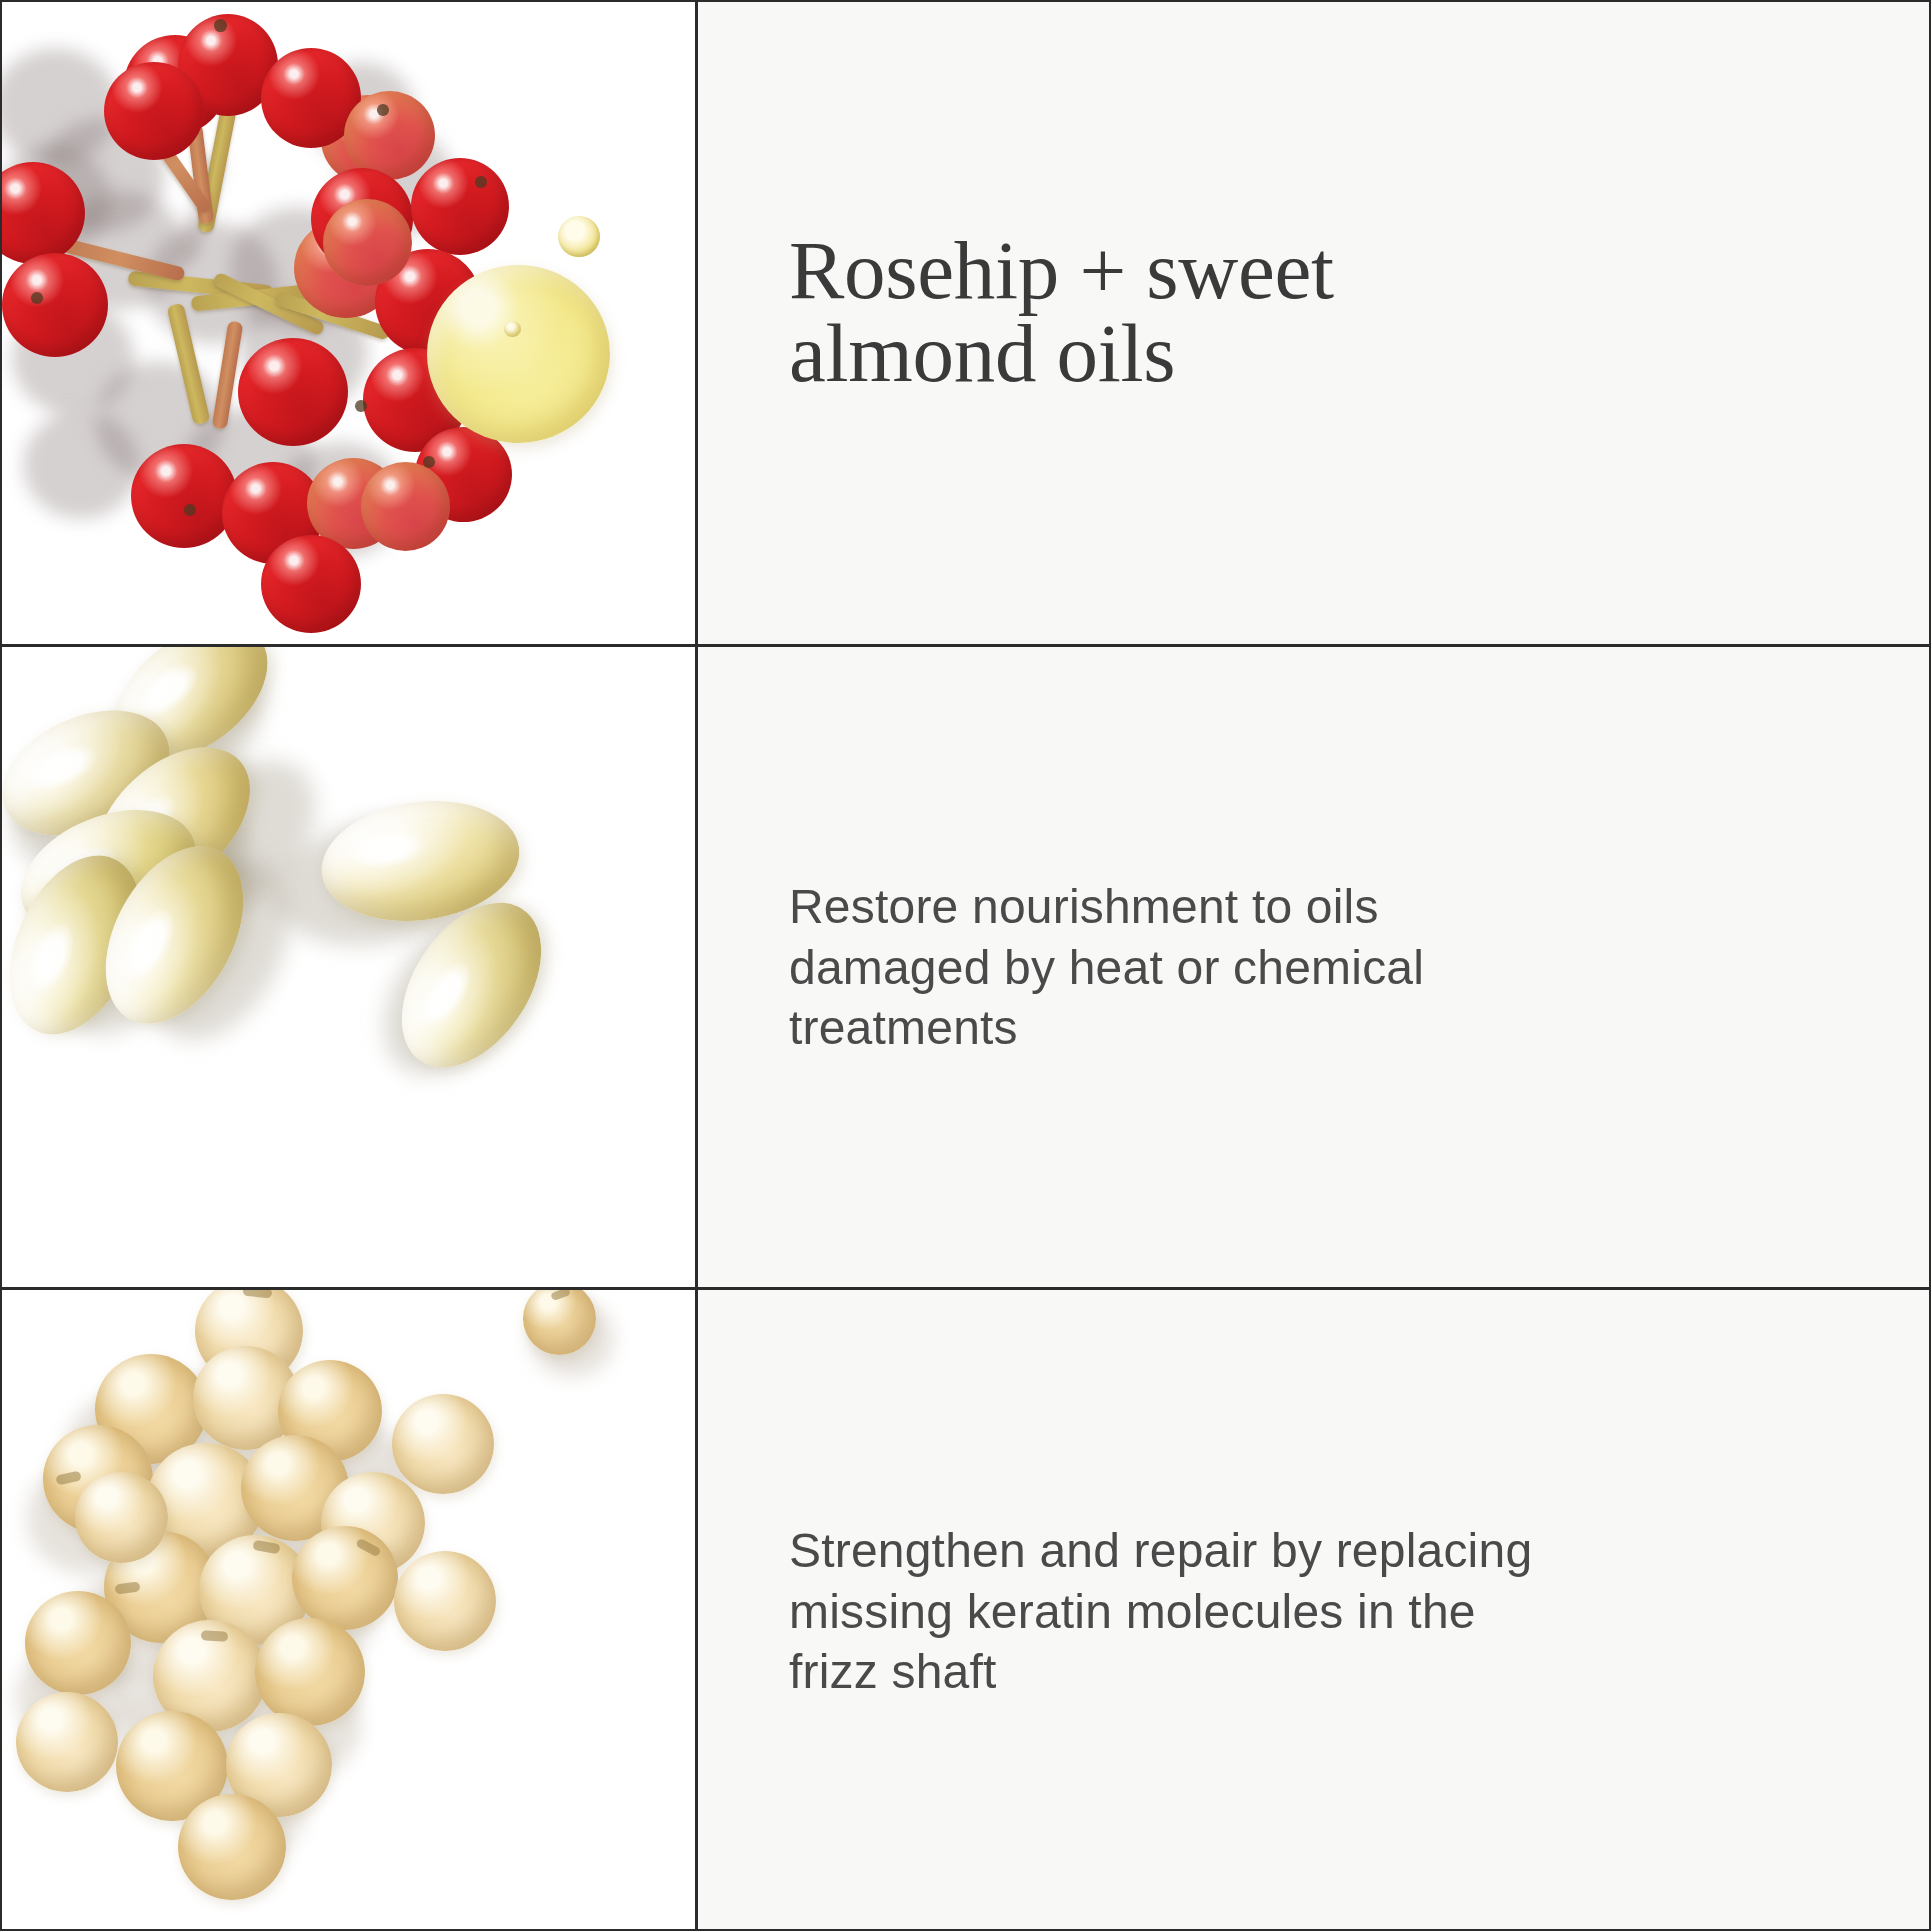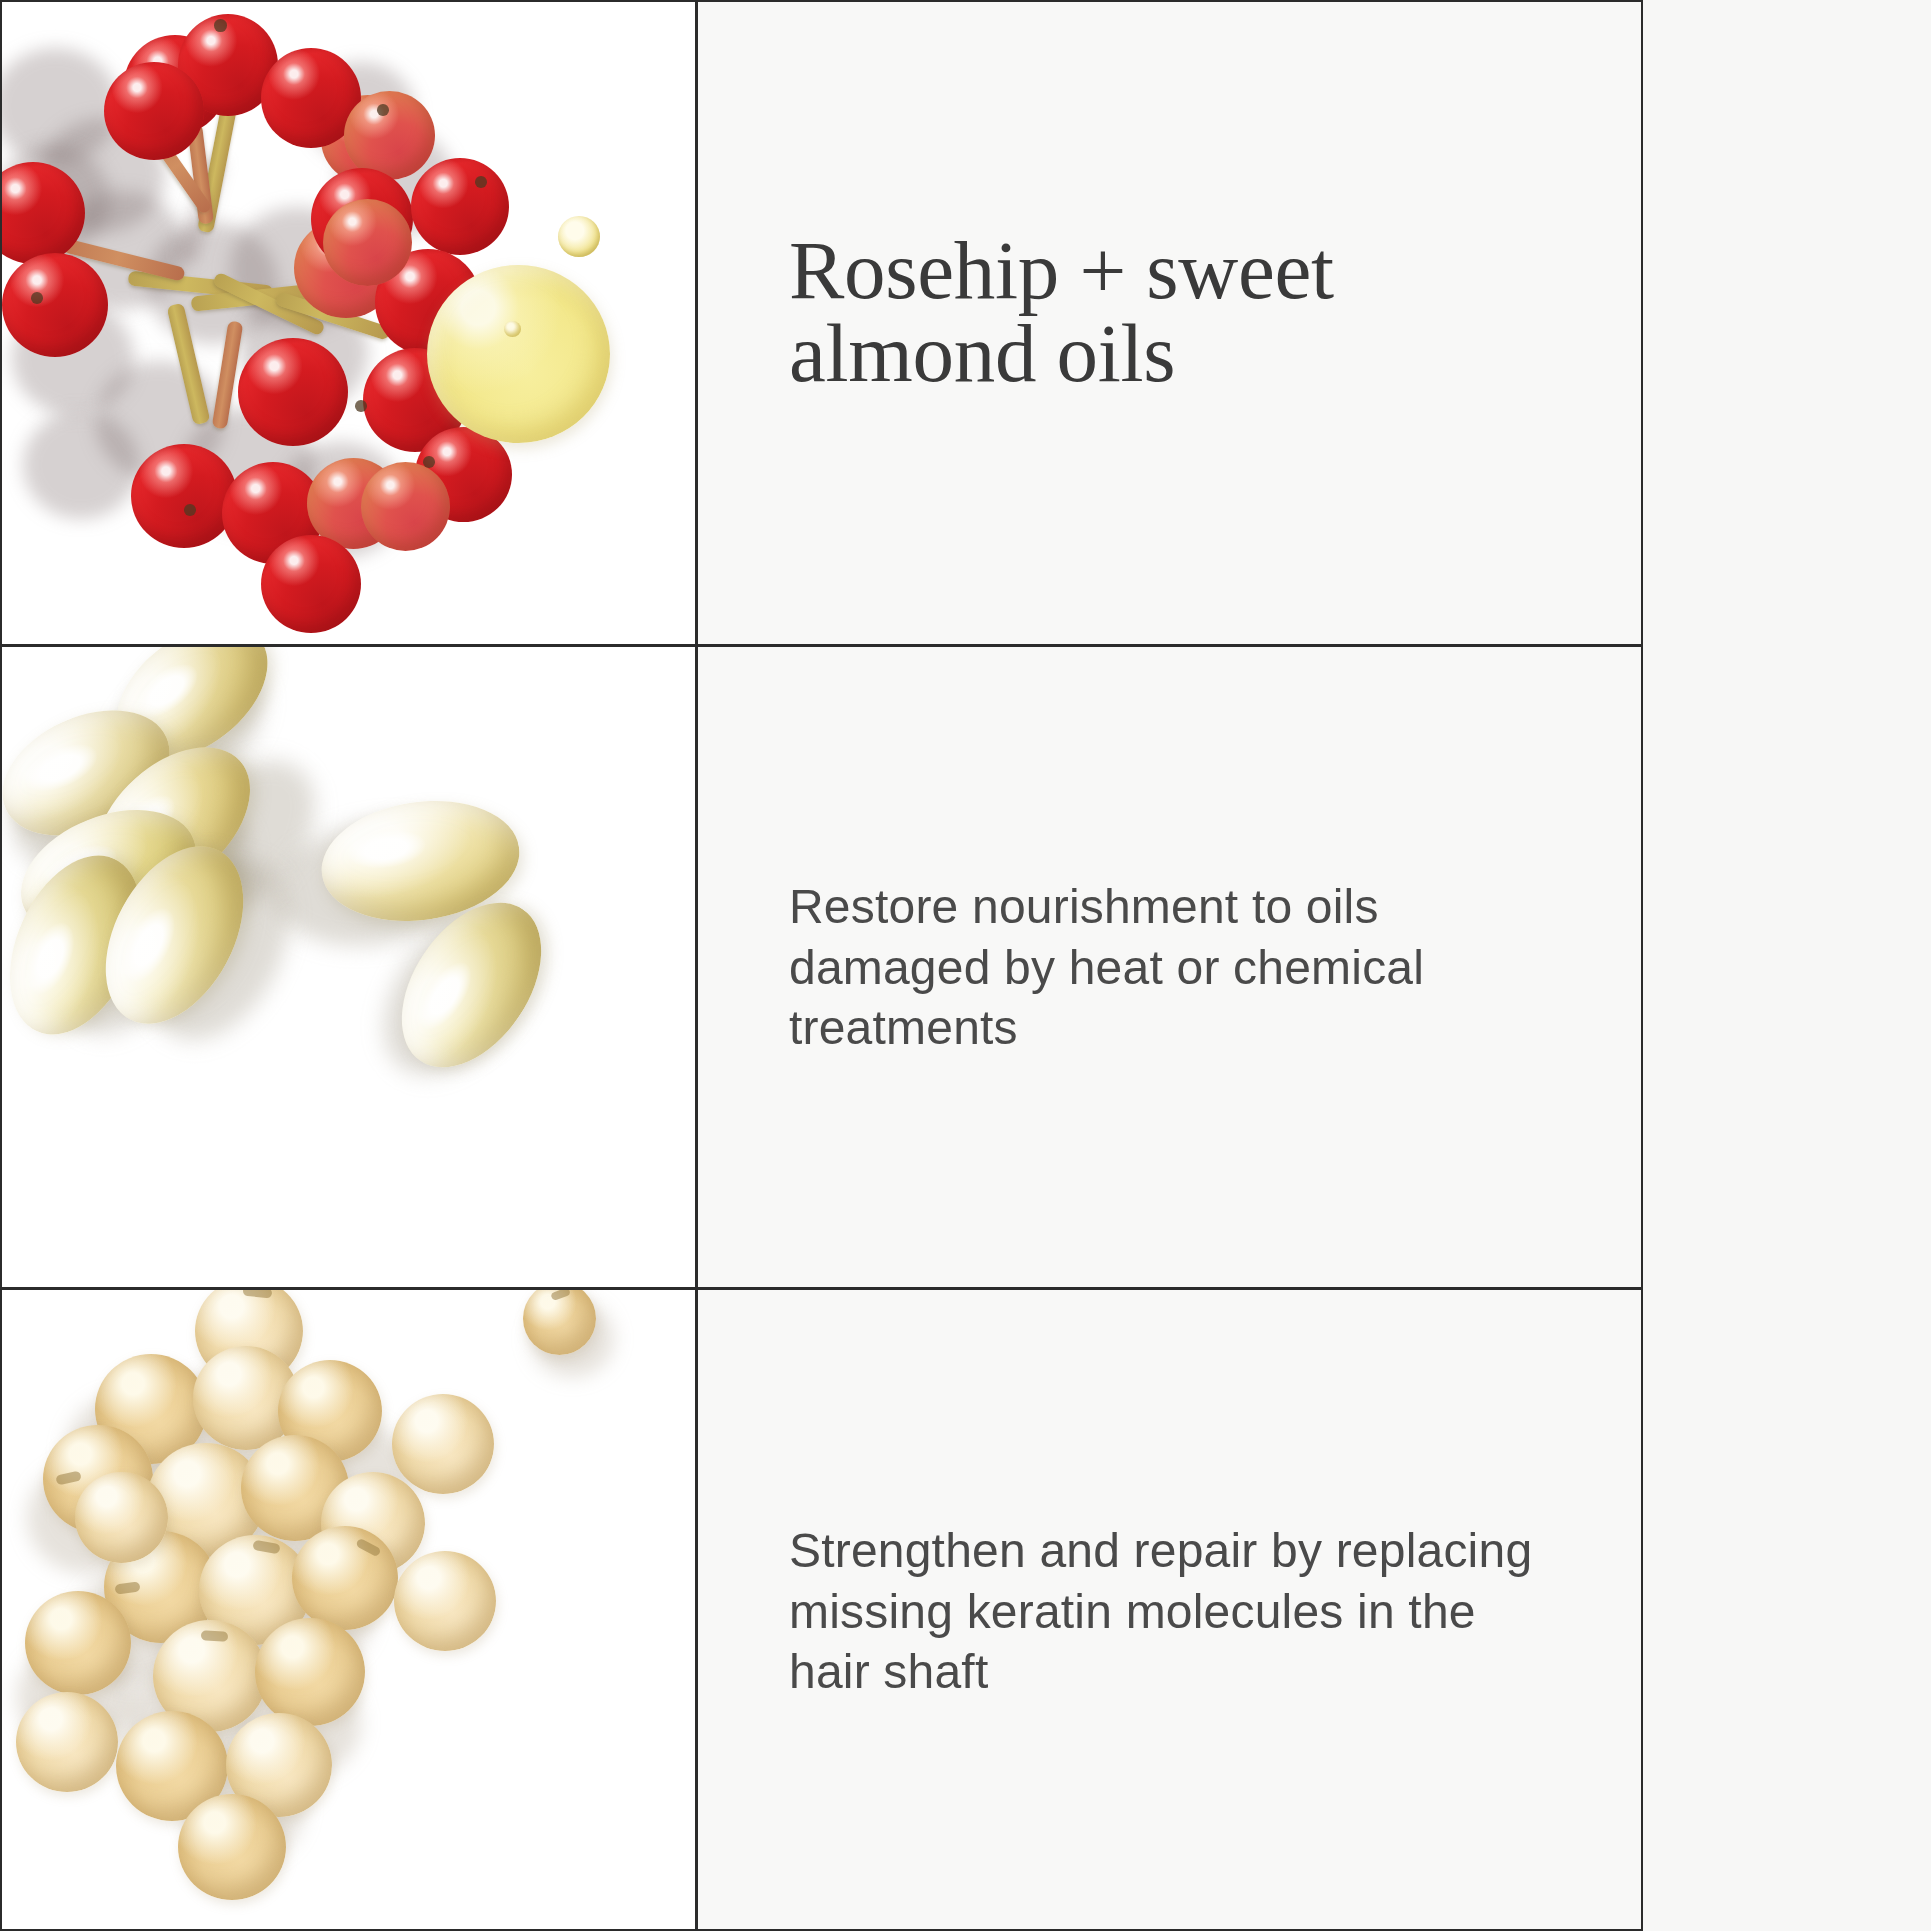--- a/index.html
+++ b/index.html
@@ -4,21 +4,21 @@
 <style>
   html,body{margin:0;padding:0;}
   body{
     width:1931px;height:1931px;
     background:#f7f7f6;
     font-family:"Liberation Sans",sans-serif;
     overflow:hidden;
   }
   #sheet{
     position:relative;
-    width:1643px;height:1931px;
+    width:1931px;height:1931px;
     background:#f8f8f7;
     box-sizing:border-box;
     border:2.9px solid #2b2b2b;
     overflow:hidden;
   }
 
   
   .hrule{
     position:absolute;left:0;width:1931px;height:2.9px;
     background:#2b2b2b;z-index:40;
@@ -362,18 +362,18 @@
       <div class="bean" style="left:176px;top:504px;width:108px;height:106px;"></div>
       <div class="bean pale" style="left:73px;top:182px;width:93px;height:91px;"></div>
 
       <div class="beanshadow" style="left:529px;top:9.7px;width:83px;height:77px;"></div>
       <div class="bean" style="left:521px;top:-7.7px;width:73px;height:73px;">
         <div class="hilum" style="left:38%;top:10%;width:19.3px;height:7.7px;border-radius:4.8px;transform:rotate(-20deg);"></div>
       </div>
     </div>
 
     <div class="copy">
-      <p class="body">Strengthen and repair by replacing missing keratin molecules in the hair shaft</p>
+      <p class="body">Strengthen and repair by replacing missing keratin molecules in the frizz shaft</p>
     </div>
   </div>
 
 </div>
 
 
 </body></html>

